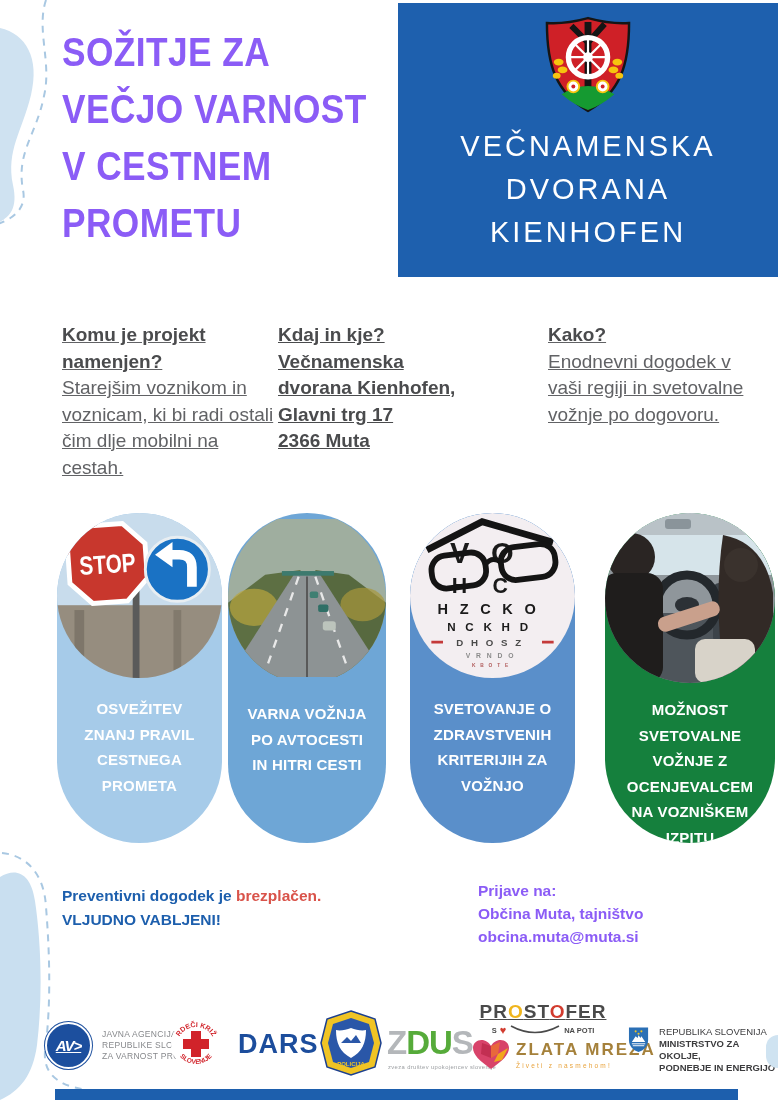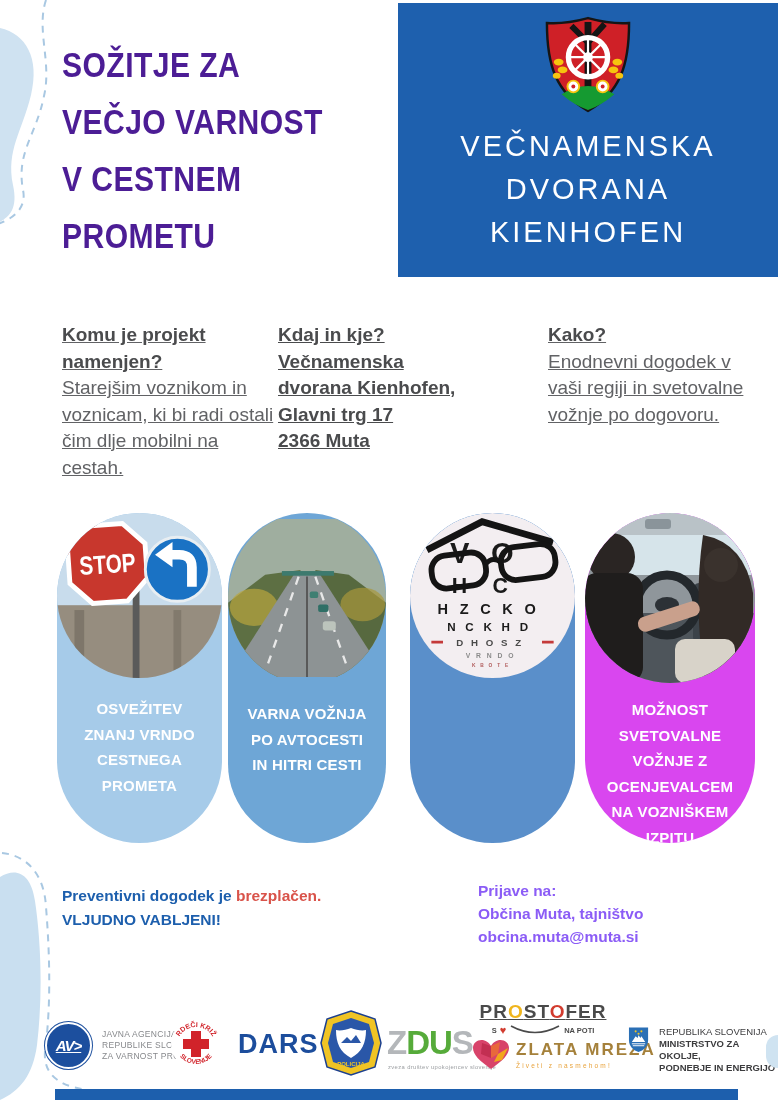--- a/index.html
+++ b/index.html
@@ -3,21 +3,21 @@
 <meta charset="utf-8">
 <style>
   * { margin:0; padding:0; box-sizing:border-box; }
   body { width:778px; height:1100px; background:#fff; font-family:"Liberation Sans", sans-serif; position:relative; overflow:hidden; }
   .abs { position:absolute; }
 
   
   .blob-svg { position:absolute; pointer-events:none; }
 
   
-  .title { left:62px; top:36px; width:340px; color:#4c1d95; font-weight:800; font-size:35px; line-height:57px; letter-spacing:.5px; }
+  .title { left:62px; top:24px; width:340px; color:#8b5cf6; font-weight:800; font-size:41px; line-height:57px; letter-spacing:.5px; }
   .title div { transform:scaleX(.86); transform-origin:left center; white-space:nowrap; }
 
   
   .venue-box { left:398px; top:3px; width:380px; height:274px; background:#1e60ae; text-align:center; }
   .venue-box svg.coat { margin-top:12px; }
   .venue-text { margin-top:6px; color:#fff; font-size:29px; line-height:43px; font-weight:500; letter-spacing:3px; }
 
   
   .info-col { top:322px; font-size:19px; line-height:26.5px; color:#616265;text-decoration:underline; }
   .info-col .head { font-weight:700; color:#4a4b4d; }
@@ -145,21 +145,21 @@
         <rect x="66" y="64" width="46" height="7" fill="#4a4a4a"></rect>
       <g transform="rotate(-4 52 52)">
         <polygon points="34,12 70,12 92,34 92,70 70,92 34,92 12,70 12,34" fill="#c8372d" stroke="#fff" stroke-width="5"></polygon>
         <text x="52" y="62" text-anchor="middle" font-family="Liberation Sans, sans-serif" font-weight="bold" font-size="27" fill="#fff" textLength="58" lengthAdjust="spacingAndGlyphs">STOP</text>
       </g>
       <circle cx="124" cy="58" r="33" fill="#1a72c4" stroke="#e8eef2" stroke-width="3"></circle>
       <path d="M139 76 L139 56 Q139 43 126 43 L117 43" stroke="#fff" stroke-width="10" fill="none"></path>
       <polygon points="119,30 119,56 101,43" fill="#fff"></polygon>
     </svg>
   </div>
-  <div class="pill-label">OSVEŽITEV ZNANJ VRNDO CESTNEGA PROMETA</div>
+  <div class="pill-label">OSVEŽITEV ZNANJ PRAVIL CESTNEGA PROMETA</div>
 </div>
 
 <div class="abs pill pill2" style="background-color: rgb(110, 166, 214);">
   <div class="pill-photo">
     <svg width="100%" height="100%" viewBox="0 0 170 170">
       <rect width="170" height="170" fill="#9fae9f"></rect>
       <polygon points="0,170 70,170 78,55 40,60 0,90" fill="#5d6f43"></polygon>
       <polygon points="170,170 100,170 94,55 130,60 170,90" fill="#57693f"></polygon>
       <ellipse cx="28" cy="95" rx="26" ry="20" fill="#b9a53d" opacity=".7"></ellipse>
       <ellipse cx="145" cy="92" rx="24" ry="18" fill="#a8973c" opacity=".7"></ellipse>
@@ -192,23 +192,24 @@
       <line x1="22" y1="133" x2="34" y2="133" stroke="#c43a3a" stroke-width="3"></line>
       <line x1="136" y1="133" x2="148" y2="133" stroke="#c43a3a" stroke-width="3"></line>
       <g transform="rotate(-7 85 55)" fill="none" stroke="#141414">
         <path d="M20 30 L80 8 L150 38" stroke-width="7"></path>
         <rect x="22" y="38" width="56" height="34" rx="15" stroke-width="6"></rect>
         <rect x="94" y="38" width="56" height="34" rx="15" stroke-width="6"></rect>
         <path d="M78 52 Q86 44 94 52" stroke-width="5"></path>
       </g>
     </svg>
   </div>
-</div>
-
-<div class="abs pill pill4" style="background-color: #d946ef;">
+  <div class="pill-label">SVETOVANJE O ZDRAVSTVENIH KRITERIJIH ZA VOŽNJO</div>
+</div>
+
+<div class="abs pill pill4" style="background-color: #15803d; margin-left: 20px;">
   <div class="pill-photo">
     <svg width="100%" height="100%" viewBox="0 0 170 170">
       <rect width="170" height="170" fill="#8f969b"></rect>
       <rect x="28" y="0" width="142" height="62" fill="#d6e4ea"></rect>
       <rect x="0" y="0" width="170" height="22" fill="#b9c2c7"></rect>
       <rect x="60" y="6" width="26" height="10" rx="3" fill="#8a949a"></rect>
       <rect x="0" y="100" width="170" height="70" fill="#4e555b"></rect>
       <rect x="108" y="70" width="34" height="60" rx="6" fill="#3c4349"></rect>
       <circle cx="82" cy="92" r="30" fill="none" stroke="#23282c" stroke-width="9"></circle>
       <ellipse cx="82" cy="92" rx="12" ry="8" fill="#2c3136"></ellipse>

